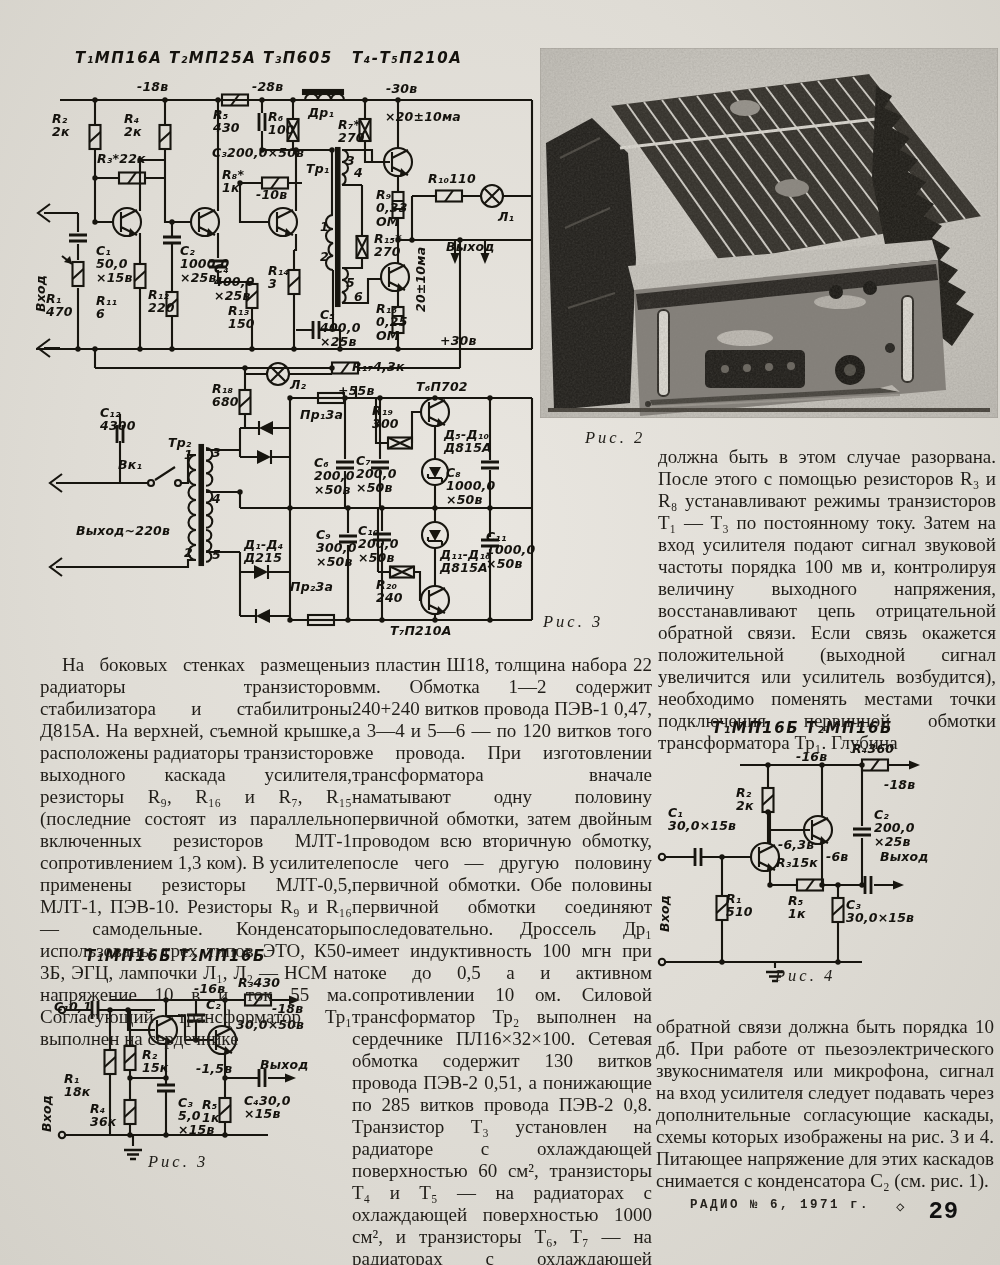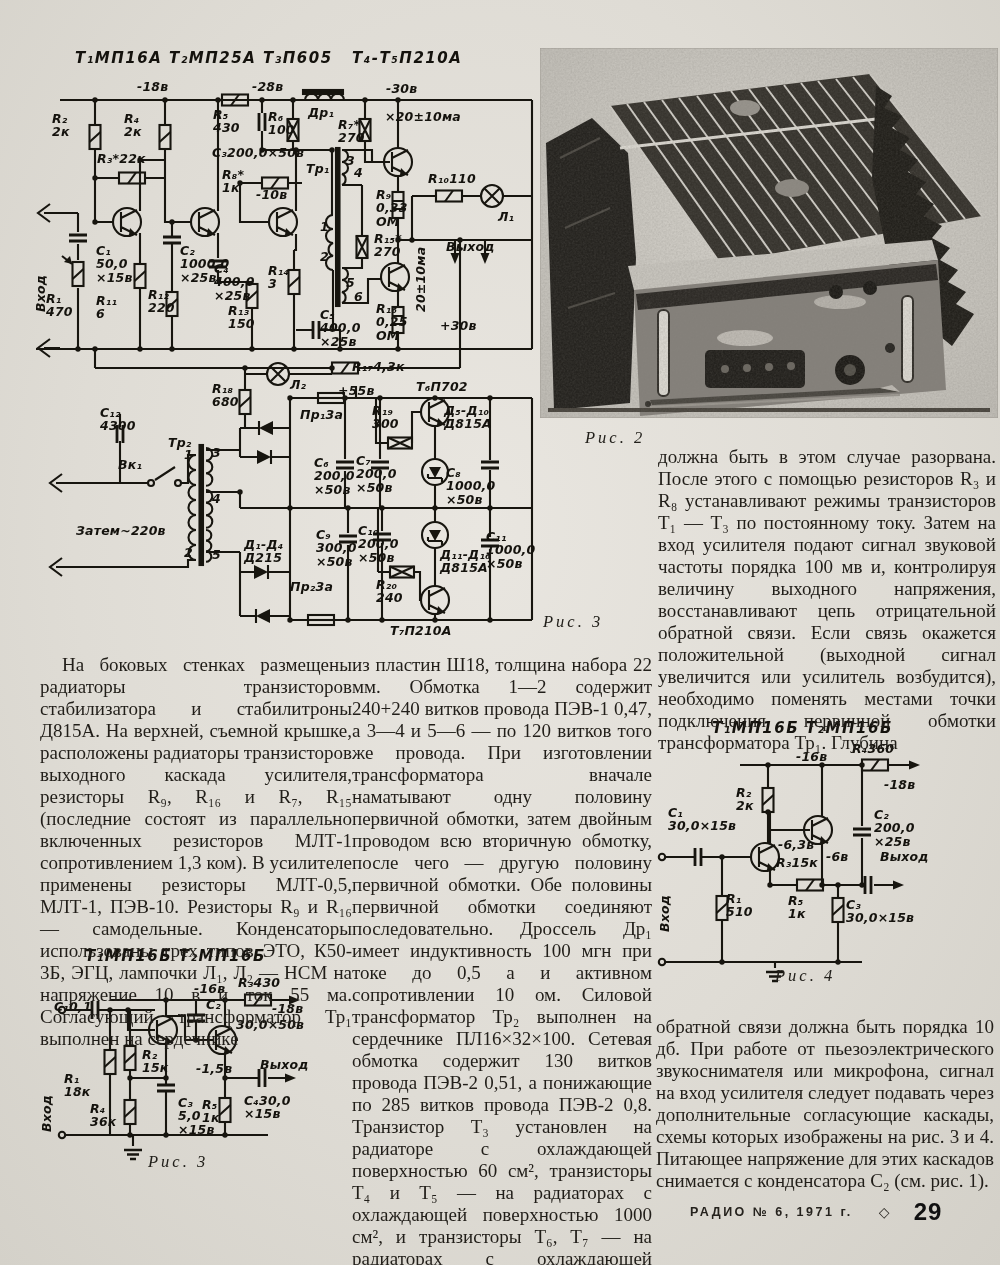--- a/index.html
+++ b/index.html
@@ -9,22 +9,22 @@
         background:radial-gradient(ellipse at 48% 42%, #e9e6e0 0%, #dfdcd5 55%, #d3d0c8 100%)}
   .col{position:absolute;text-align:justify;font-size:19px;line-height:22px;color:#211e19}
   .col p{margin:0}
   .col p.ind{text-indent:22px}
   .lbl{position:absolute;font-family:"DejaVu Sans",sans-serif;font-style:italic;font-weight:bold;
        font-size:12.5px;line-height:1.07;white-space:pre-line;color:#14120d;letter-spacing:.2px}
   .lbl.big{font-size:15px;letter-spacing:1.5px}
   .lbl.vert{transform:rotate(-90deg);transform-origin:0 0;white-space:nowrap}
   .cap{position:absolute;font-style:italic;font-size:16.5px;letter-spacing:3px;color:#22201b}
   svg{position:absolute}
-  .footer{position:absolute;left:690px;top:1198px;width:300px;display:flex;align-items:center;
-          font-family:Liberation Sans, sans-serif}
+  .footer{position:absolute;left:690px;top:1198px;width:300px;display:flex;
+          font-family:Liberation Mono, monospace}
   .footer .mag{font-size:12.5px;font-weight:bold;letter-spacing:2.5px;color:#25221d}
   .footer .dia{font-size:14px;margin-left:26px;color:#25221d}
   .footer .num{font-size:24px;font-weight:bold;margin-left:24px;color:#111;letter-spacing:1px}
 </style>
 </head>
 <body>
 
 <div class="page">
 
 <svg width="0" height="0">
@@ -381,21 +381,21 @@
 ОМ</div>
 <div class="lbl" style="left:428px;top:172px">R₁₀110</div>
 <div class="lbl" style="left:498px;top:210px">Л₁</div>
 <div class="lbl" style="left:374px;top:232px">R₁₅*
 270</div>
 <div class="lbl" style="left:446px;top:240px">Выход</div>
 <div class="lbl vert" style="left:414px;top:312px">20±10ма</div>
 <div class="lbl" style="left:376px;top:302px">R₁₆
 0,25
 ОМ</div>
-<div class="lbl" style="left:440px;top:319px">+30в</div>
+<div class="lbl" style="left:440px;top:334px">+30в</div>
 <div class="lbl" style="left:96px;top:244px">С₁
 50,0
 ×15в</div>
 <div class="lbl vert" style="left:34px;top:312px">Вход</div>
 <div class="lbl" style="left:46px;top:292px">R₁
 470</div>
 <div class="lbl" style="left:96px;top:294px">R₁₁
 6</div>
 <div class="lbl" style="left:180px;top:244px">С₂
 1000,0
@@ -419,35 +419,35 @@
 400,0
 ×25в</div>
 <div class="lbl" style="left:352px;top:360px">R₁₇4,3к</div>
 <div class="lbl" style="left:100px;top:406px">С₁₂
 4300</div>
 <div class="lbl" style="left:212px;top:382px">R₁₈
 680</div>
 <div class="lbl" style="left:290px;top:378px">Л₂</div>
 <div class="lbl" style="left:168px;top:436px">Тр₂</div>
 <div class="lbl" style="left:118px;top:458px">Вк₁</div>
-<div class="lbl" style="left:76px;top:524px">Затем~220в</div>
+<div class="lbl" style="left:76px;top:524px">Выход~220в</div>
 <div class="lbl" style="left:184px;top:448px">1</div>
 <div class="lbl" style="left:184px;top:546px">2</div>
 <div class="lbl" style="left:212px;top:446px">3</div>
 <div class="lbl" style="left:212px;top:492px">4</div>
 <div class="lbl" style="left:212px;top:548px">5</div>
 <div class="lbl" style="left:244px;top:538px">Д₁-Д₄
 Д215</div>
 <div class="lbl" style="left:300px;top:408px">Пр₁3а</div>
 <div class="lbl" style="left:290px;top:580px">Пр₂3а</div>
 <div class="lbl" style="left:338px;top:384px">+55в</div>
 <div class="lbl" style="left:416px;top:380px">Т₆П702</div>
 <div class="lbl" style="left:372px;top:404px">R₁₉
 300</div>
-<div class="lbl" style="left:444px;top:404px">Д₅-Д₁₀
+<div class="lbl" style="left:444px;top:428px">Д₅-Д₁₀
 Д815А</div>
 <div class="lbl" style="left:314px;top:456px">С₆
 200,0
 ×50в</div>
 <div class="lbl" style="left:356px;top:454px">С₇
 200,0
 ×50в</div>
 <div class="lbl" style="left:446px;top:466px">С₈
 1000,0
 ×50в</div>

